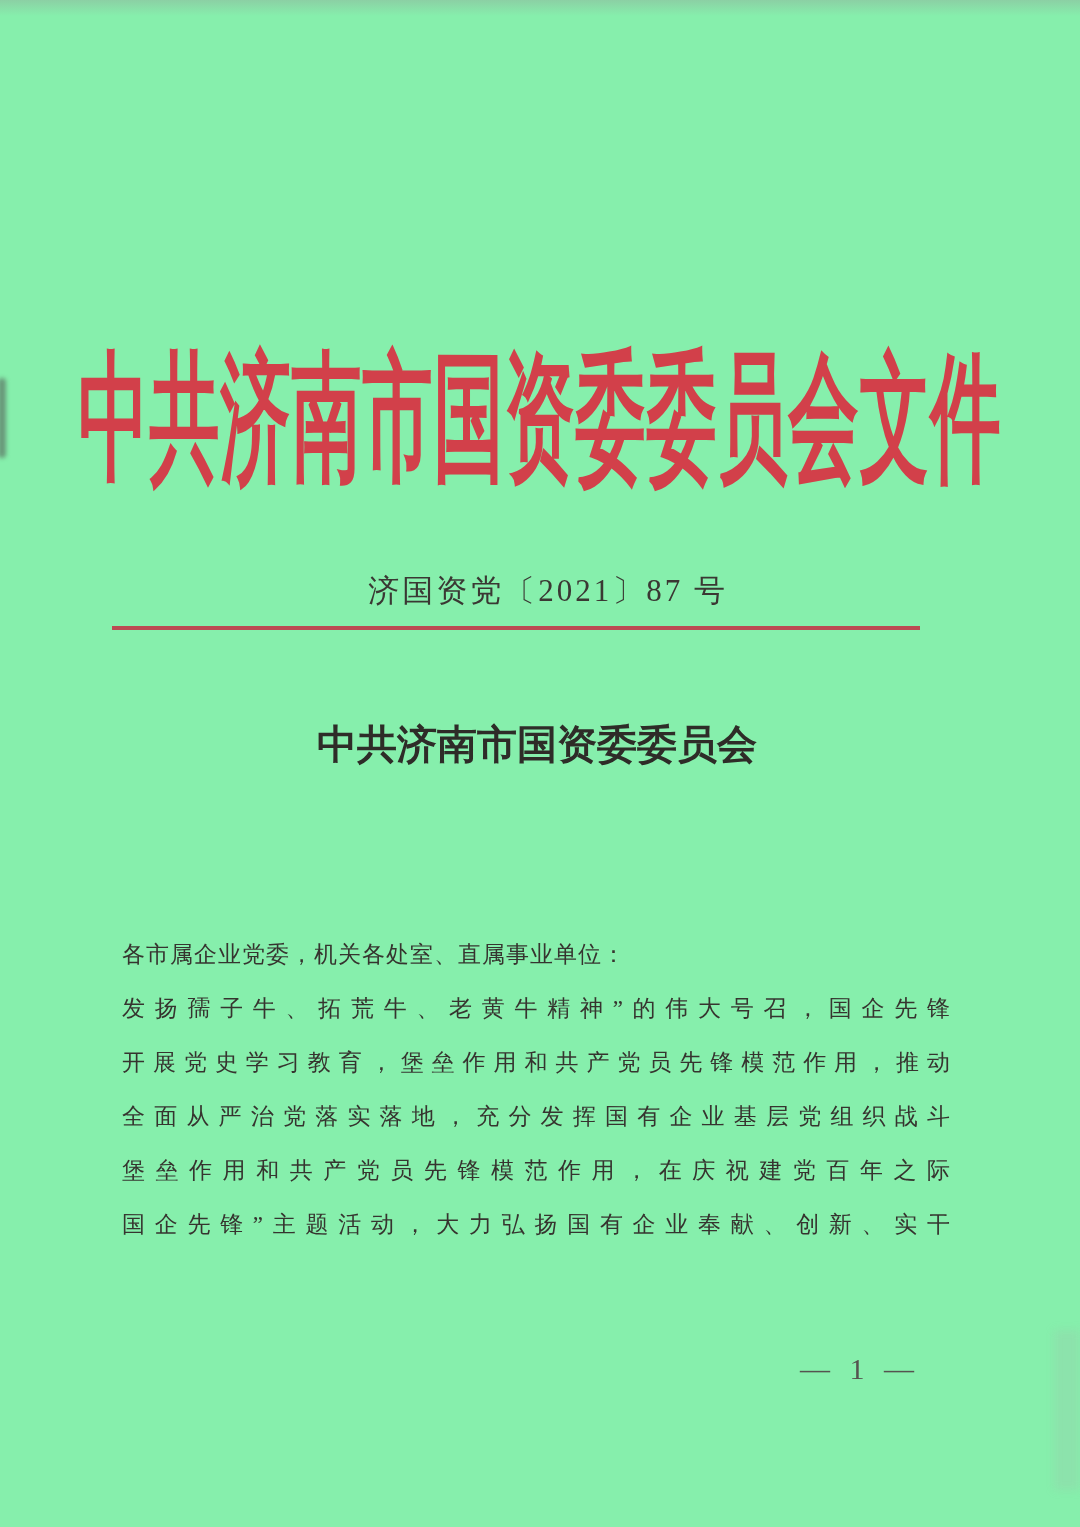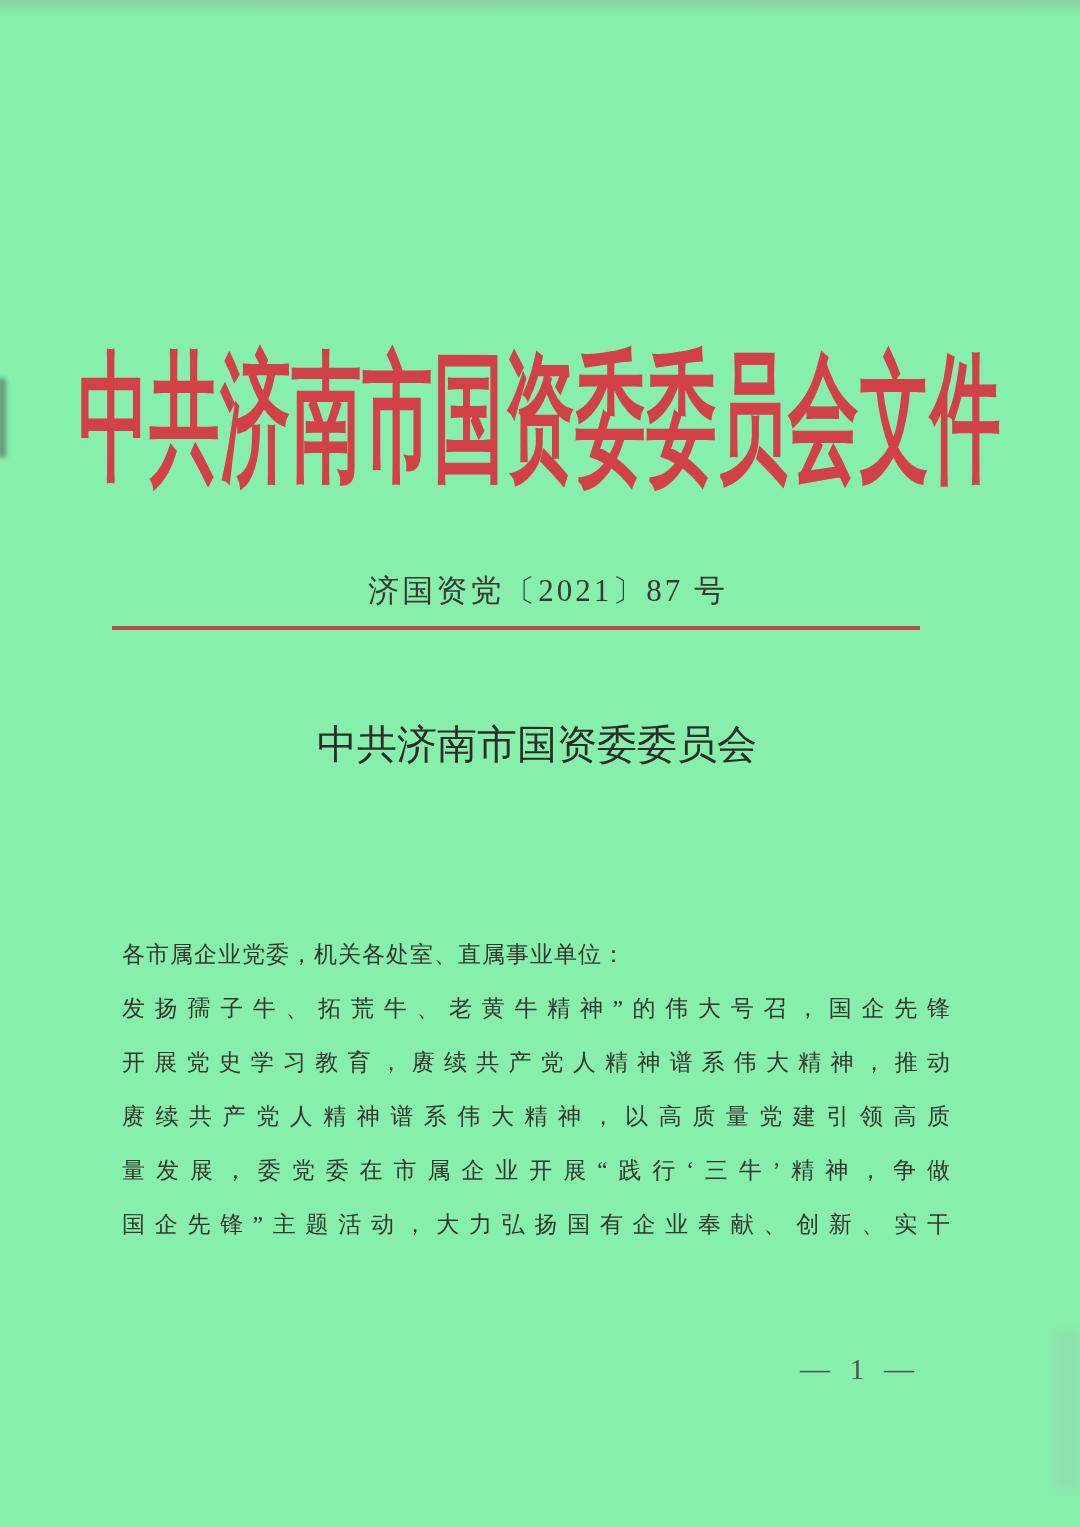--- a/index.html
+++ b/index.html
@@ -80,21 +80,21 @@
     width: 808px;
     height: 4px;
   }
   
   .doc-title {
     position: absolute;
     top: 716px;
     left: 122px;
     width: 830px;
     text-align: center;
-    font-weight: 400;
+    font-weight: 700;
     font-size: 40px;
     line-height: 57px;
     color: #2e2c28;
   }
   .doc-title .t-line { white-space: nowrap; }
   
   .doc-body {
     position: absolute;
     top: 928px;
     left: 122px;
@@ -141,21 +141,21 @@
 
   <div class="red-rule" style="background: rgb(188, 74, 82);"></div>
 
   <div class="doc-title">
     <div class="t-line">中共济南市国资委委员会</div>
   </div>
 
   <div class="doc-body">
     <div class="salutation">各市属企业党委，机关各处室、直属事业单位：</div>
     <div class="b-line">发扬孺子牛、拓荒牛、老黄牛精神”的伟大号召，国企先锋</div>
-    <div class="b-line">开展党史学习教育，赓续共产党人精神谱系伟大精神，推动</div>
-    <div class="b-line">赓续共产党人精神谱系伟大精神，以高质量党建引领高质</div>
-    <div class="b-line">量发展，委党委在市属企业开展“践行‘三牛’精神，争做</div>
+    <div class="b-line">开展党史学习教育，堡垒作用和共产党员先锋模范作用，推动</div>
+    <div class="b-line">全面从严治党落实落地，充分发挥国有企业基层党组织战斗</div>
+    <div class="b-line">堡垒作用和共产党员先锋模范作用，在庆祝建党百年之际</div>
     <div class="b-line">国企先锋”主题活动，大力弘扬国有企业奉献、创新、实干</div>
   </div>
 
   <div class="page-number">— 1 —</div>
 
 </div>
 
 </body></html>

